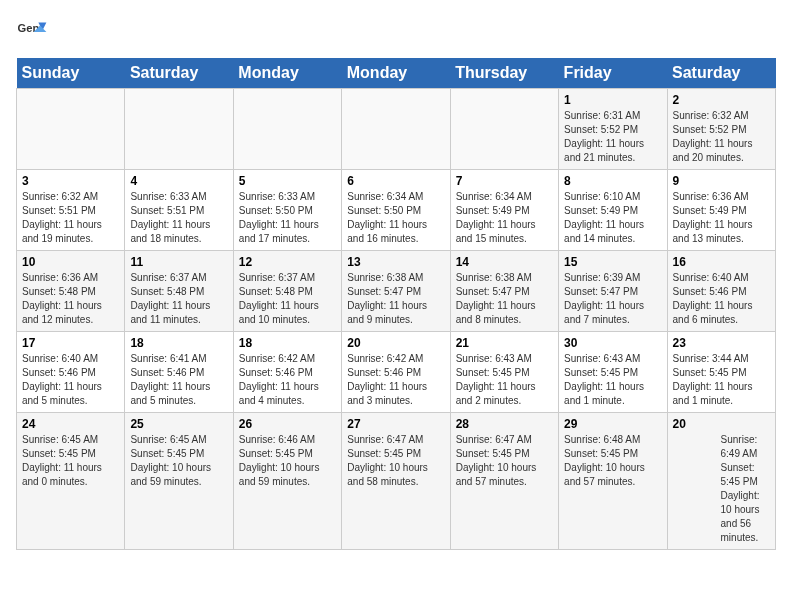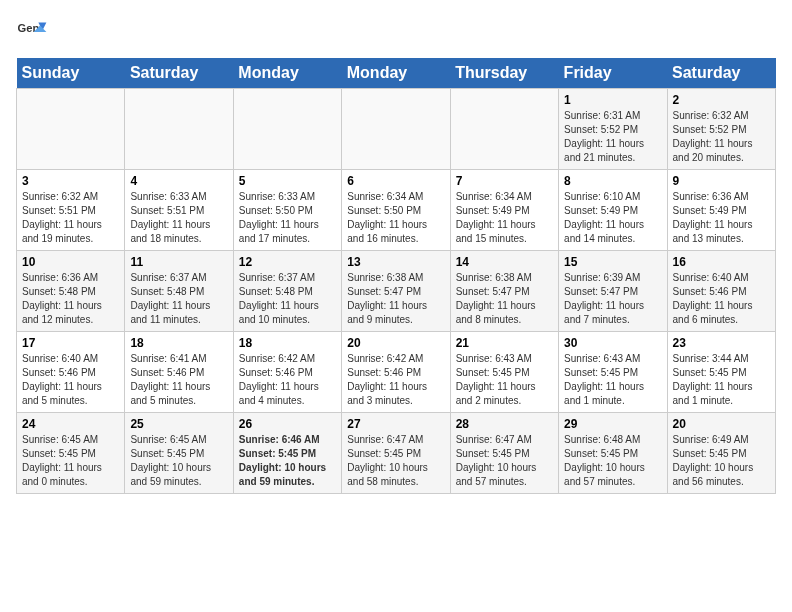--- a/index.html
+++ b/index.html
@@ -274,21 +274,21 @@
 Daylight: 11 hours and 0 minutes.</div>
         </td>
         <td>
           <span class="day-num">25</span>
           <div class="day-info" style="white-space: pre-line;">Sunrise: 6:45 AM
 Sunset: 5:45 PM
 Daylight: 10 hours and 59 minutes.</div>
         </td>
         <td>
           <span class="day-num">26</span>
-          <div class="day-info" style="white-space: pre-line; font-weight: bold;">Sunrise: 6:46 AM
+          <div class="day-info" style="white-space: pre-line;">Sunrise: 6:46 AM
 Sunset: 5:45 PM
 Daylight: 10 hours and 59 minutes.</div>
         </td>
         <td>
           <span class="day-num">27</span>
           <div class="day-info" style="white-space: pre-line;">Sunrise: 6:47 AM
 Sunset: 5:45 PM
 Daylight: 10 hours and 58 minutes.</div>
         </td>
         <td>
@@ -298,19 +298,19 @@
 Daylight: 10 hours and 57 minutes.</div>
         </td>
         <td>
           <span class="day-num">29</span>
           <div class="day-info" style="white-space: pre-line;">Sunrise: 6:48 AM
 Sunset: 5:45 PM
 Daylight: 10 hours and 57 minutes.</div>
         </td>
         <td>
           <span class="day-num">20</span>
-          <div class="day-info" style="white-space: pre-line;">Sunrise: 6:49 AM
+          <div class="day-info" style="white-space: pre-line; margin-left: 48px;">Sunrise: 6:49 AM
 Sunset: 5:45 PM
 Daylight: 10 hours and 56 minutes.</div>
         </td>
       </tr>
     </tbody>
 </table>
 
 </body></html>

